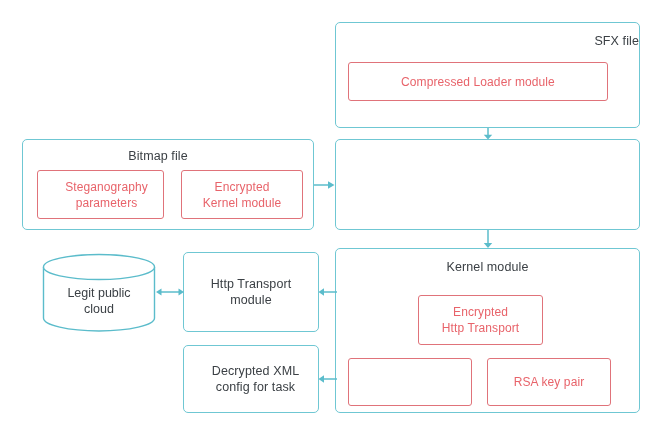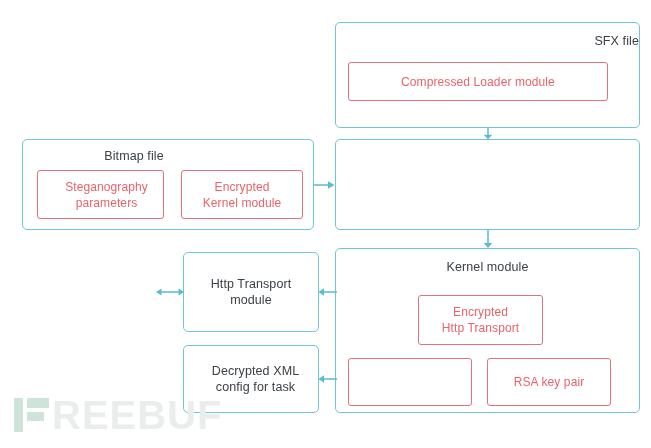--- a/index.html
+++ b/index.html
@@ -133,21 +133,21 @@
   <div class="label-red center-xy" style="left:348px; top:62px; width:260px; height:39px;">Compressed Loader module</div>
 
   <div class="conn" style="left:481px; top:128px;">
     <svg width="14" height="12" viewBox="0 0 14 12">
       <line x1="7" y1="0" x2="7" y2="8.5" stroke="#5bbccb" stroke-width="1.5"></line>
       <path d="M2.8 6.8 L7 11.5 L11.2 6.8 Z" fill="#5bbccb"></path>
     </svg>
   </div>
 
   <div class="box" style="left:22px; top:139px; width:292px; height:91px;"></div>
-  <div class="label-dark" style="left:12px; top:148px; width:244px;">Bitmap file</div>
+  <div class="label-dark" style="left:36px; top:148px; width:244px;">Bitmap file</div>
   <div class="box-red" style="left:37px; top:170px; width:127px; height:49px;"></div>
   <div class="label-red center-xy" style="left:37px; top:170px; width:139px; height:49px;">Steganography
 parameters</div>
   <div class="box-red" style="left:181px; top:170px; width:122px; height:49px;"></div>
   <div class="label-red center-xy" style="left:181px; top:170px; width:122px; height:49px;">Encrypted
 Kernel module</div>
 
   <div class="conn" style="left:314px; top:178px;">
     <svg width="22" height="14" viewBox="0 0 22 14">
       <line x1="0" y1="7" x2="16" y2="7" stroke="#5bbccb" stroke-width="1.5"></line>
@@ -199,20 +199,23 @@
 config for task</div>
 
   <div class="conn" style="left:155px; top:285px;">
     <svg width="30" height="14" viewBox="0 0 30 14">
       <line x1="5" y1="7" x2="25" y2="7" stroke="#5bbccb" stroke-width="1.5"></line>
       <path d="M6.5 3.4 L1 7 L6.5 10.6 Z" fill="#5bbccb"></path>
       <path d="M23.5 3.4 L29 7 L23.5 10.6 Z" fill="#5bbccb"></path>
     </svg>
   </div>
 
-
-  <div class="watermark" style="left:14px; top:398px;">
-    <div class="wm-bar"></div>
-    <div class="wm-f"></div>
-    <div class="wm-text">REEBUF</div>
-  </div>
+  <div class="cyl" style="left:42px; top:253px; width:114px; height:79px;">
+    <svg width="114" height="79" viewBox="0 0 114 79">
+      <path d="M1.5 14 L1.5 65 A 55.5 13 0 0 0 112.5 65 L112.5 14" fill="#ffffff" stroke="#5bbccb" stroke-width="1.4"></path>
+      <ellipse cx="57" cy="14" rx="55.5" ry="12.5" fill="#ffffff" stroke="#5bbccb" stroke-width="1.4"></ellipse>
+    </svg>
+    <div class="cyl-label" style="top:32px;">Legit public
+cloud</div>
+  </div>
+
 
 </div>
 
 </body></html>

